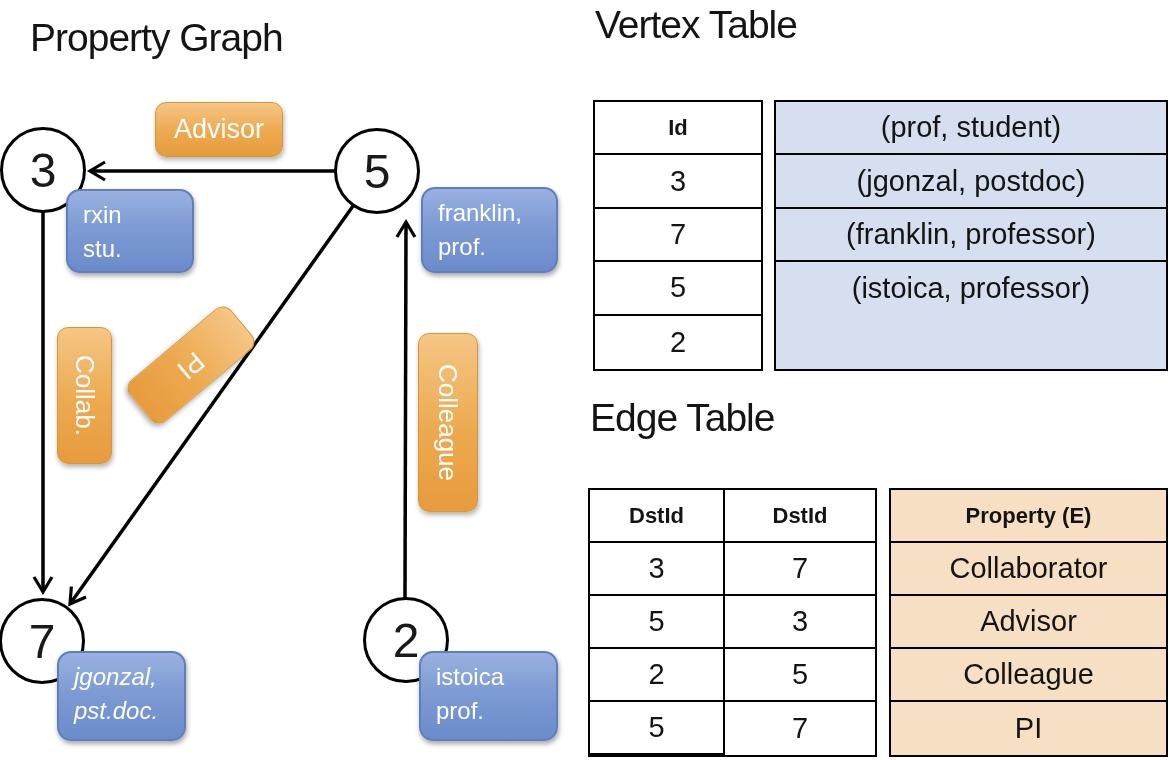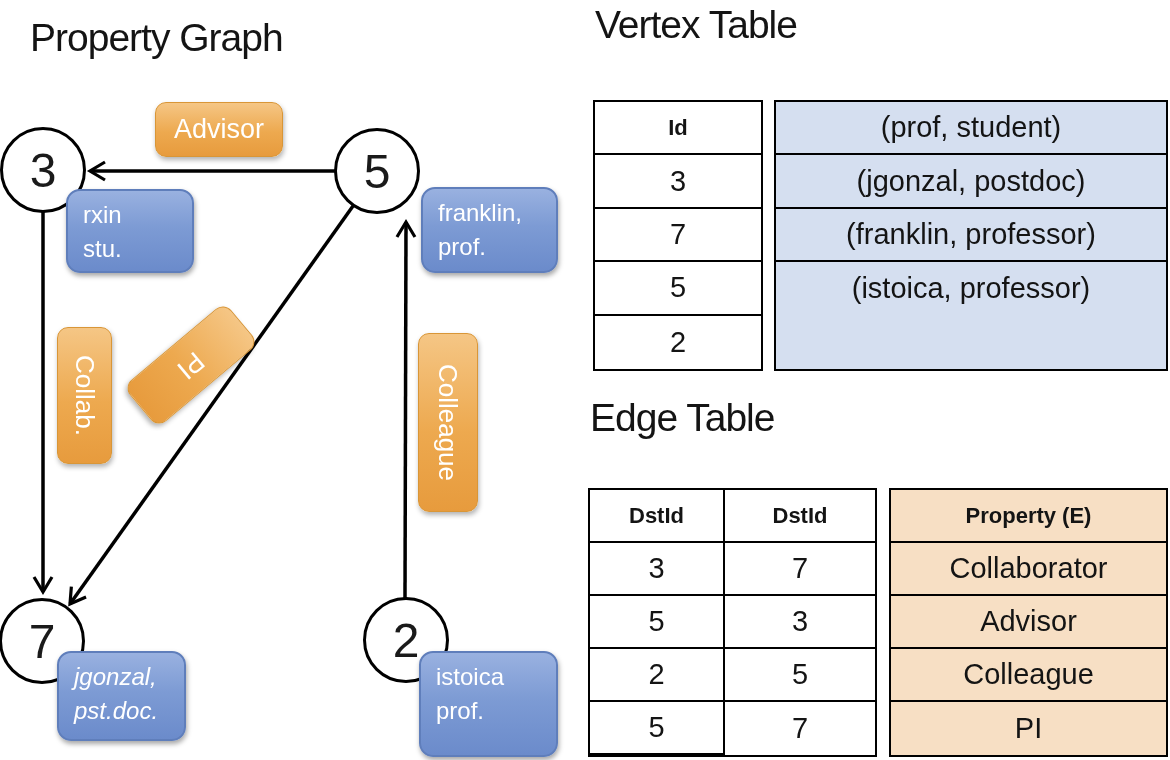--- a/index.html
+++ b/index.html
@@ -121,21 +121,21 @@
   <div class="node" style="left:363px; top:597px;">
     <span>2</span>
   </div>
 
   <div class="vprop" style="left:66px;  top:189px; width:128px; height:84px;">rxin
 stu.</div>
   <div class="vprop" style="left:421px; top:187px; width:137px; height:86px;">franklin,
 prof.</div>
   <div class="vprop" style="left:57px;  top:651px; width:129px; height:90px;font-style:italic;">jgonzal,
 pst.doc.</div>
-  <div class="vprop" style="left:419px; top:651px; width:139px; height:106px;">istoica
+  <div class="vprop" style="left:419px; top:651px; width:139px; height:90px;">istoica
 prof.</div>
 
   <div class="elabel" style="left:155px; top:102px; width:128px; height:55px;">
     <span>Advisor</span>
   </div>
   <div class="elabel" style="left:57px; top:327px; width:55px; height:137px; font-size:26px;">
     <span class="vtext">Collab.</span>
   </div>
   <div class="elabel" style="left:164px; top:299px; width:54px; height:132px; transform:rotate(50deg);">
     <span class="vtext">PI</span>

